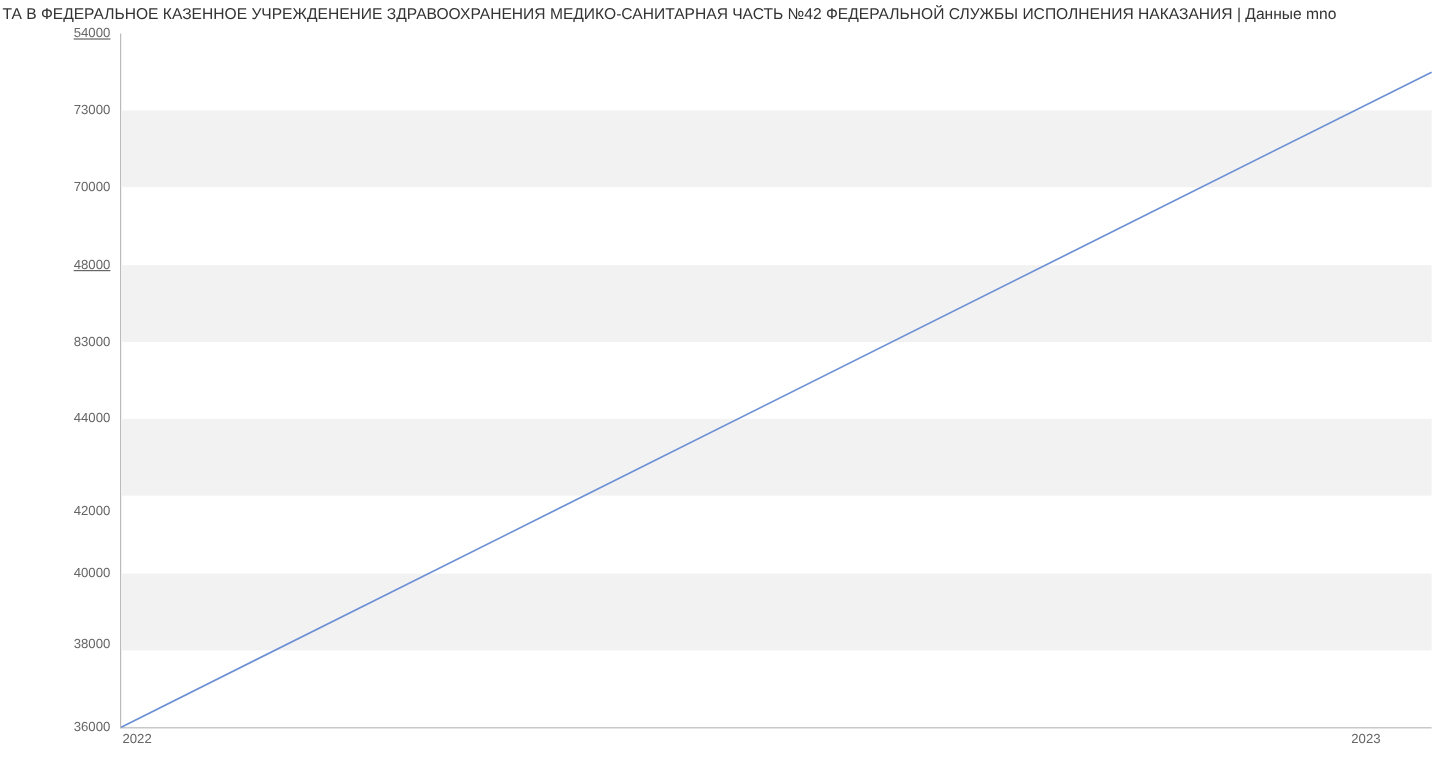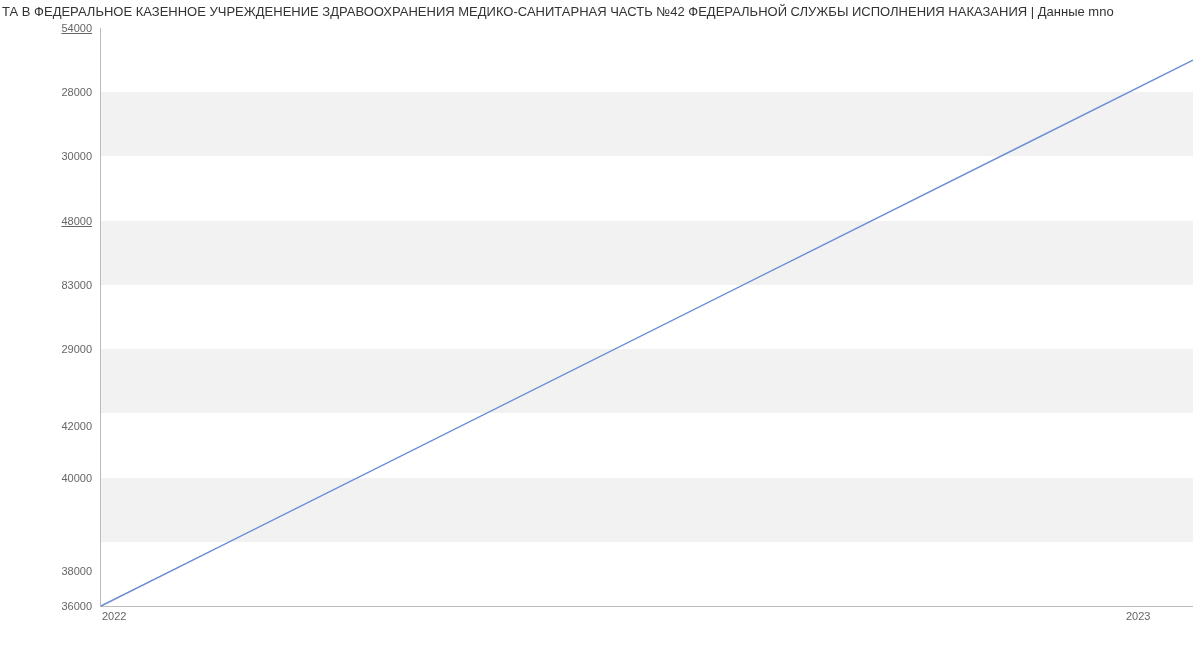--- a/index.html
+++ b/index.html
@@ -71,23 +71,23 @@
     <div class="band" style="top: 64.2222px; height: 64.2222px;"></div>
     <div class="band" style="top: 192.667px; height: 64.2222px;"></div>
     <div class="band" style="top: 321.111px; height: 64.2222px;"></div>
     <div class="band" style="top: 449.556px; height: 64.2222px;"></div>
   <svg class="line-layer" viewBox="0 0 1092 578" preserveAspectRatio="none">
     <polyline id="series-line" fill="none" stroke="#6b8fd4" stroke-width="1.4" points="0,578 1092,32.111111111111086"></polyline>
   </svg>
 </div>
 
 <div class="y-tick-label" style="top: 606px;">36000</div>
-<div class="y-tick-label" style="top: 571px;">38000</div>
+<div class="y-tick-label" style="top: 537px;">38000</div>
 <div class="y-tick-label" style="top: 477.556px;">40000</div>
 <div class="y-tick-label" style="top: 426px;">42000</div>
-<div class="y-tick-label" style="top: 349.111px;">29000</div>
+<div class="y-tick-label" style="top: 349.111px;">44000</div>
 <div class="y-tick-label" style="top: 284.889px;">83000</div>
 <div class="y-tick-label" style="top: 220.667px; text-decoration: underline;">48000</div>
-<div class="y-tick-label" style="top: 156.444px;">30000</div>
-<div class="y-tick-label" style="top: 92.2222px;">28000</div>
+<div class="y-tick-label" style="top: 156.444px;">70000</div>
+<div class="y-tick-label" style="top: 92.2222px;">73000</div>
 <div class="y-tick-label" style="top: 28px; text-decoration: underline;">54000</div>
 <div class="x-tick-label" style="left: 102px;">2022</div>
 <div class="x-tick-label" style="left: 1126px; text-align: right;">2023</div>
 
 </body></html>

